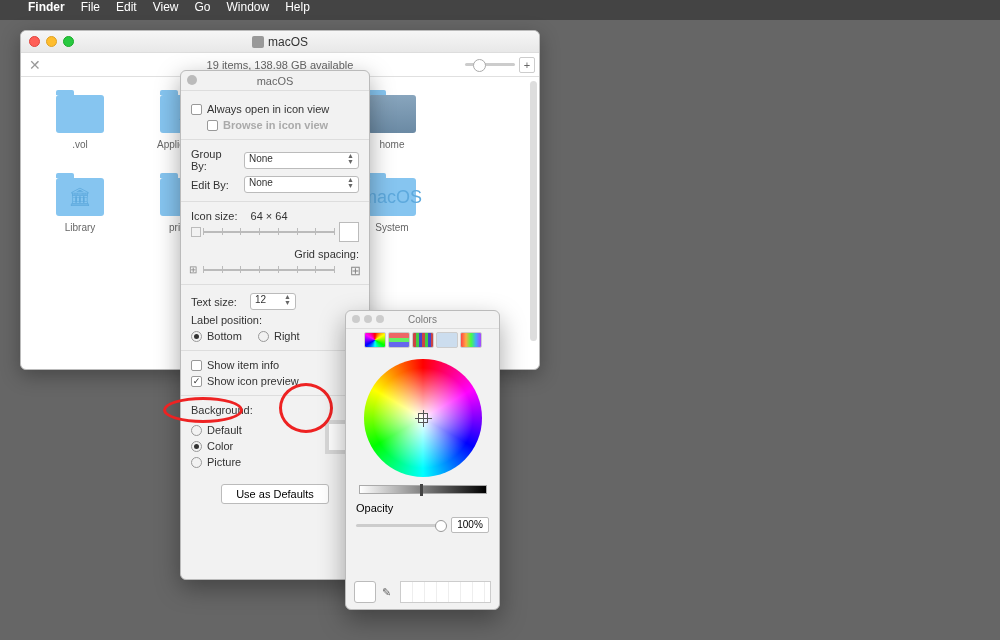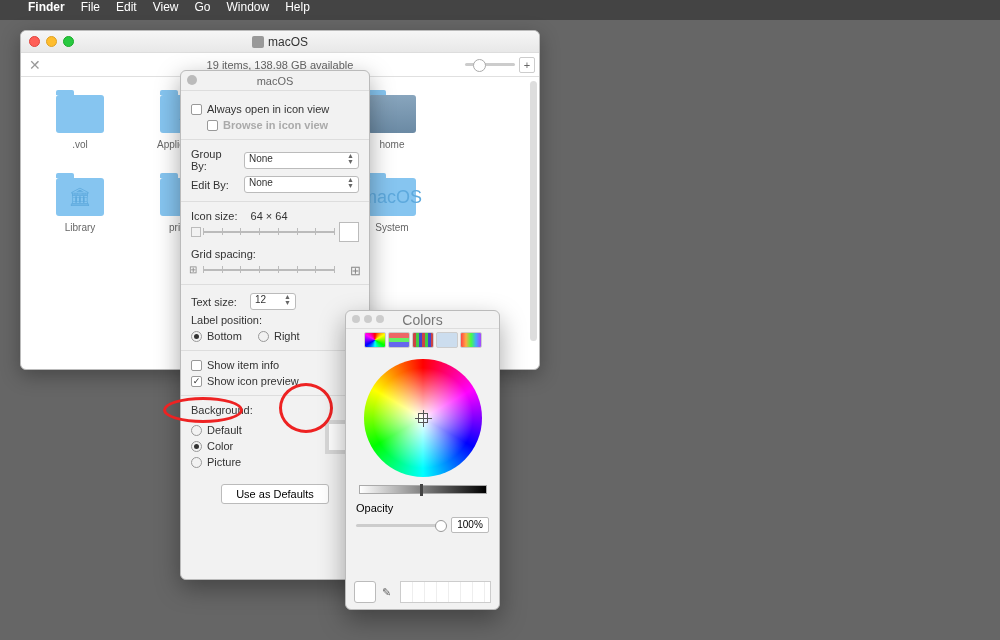--- a/index.html
+++ b/index.html
@@ -54,21 +54,21 @@
 .vo-slider .icon-lg { position:absolute; right:0; top:-4px; width:20px; height:20px; border:1px solid #bbb; background:#fff; }
 .vo-slider .grid-sm { position:absolute; left:-2px; top:0; font-size:10px; color:#888; }
 .vo-slider .grid-lg { position:absolute; right:-2px; top:-1px; font-size:13px; color:#888; }
 .vo-swatch { width: 34px; height: 34px; background:#fff; border: 4px solid #d8d8d8; margin-left: 32px; }
 .vo-defaults { display:block; margin: 12px auto 8px; padding: 3px 14px; font-size:11px; background:#fff; border:1px solid #bbb; border-radius:3px; }
 .disabled { color:#aaa;font-weight:bold; }
 .annot1 { position:absolute; border:3px solid #e22; border-radius:50%; pointer-events:none; }
 
 
 .colors { position: absolute; top: 310px; left: 345px; width: 155px; height: 300px; background: #f2f2f2; border:1px solid #bbb; border-radius:6px; box-shadow: 0 10px 26px rgba(0,0,0,.35); font-size:11px; }
-.colors .c-title { height:18px; text-align:center; line-height:18px; font-size:14px; color:#777; border-bottom:1px solid #ddd; position:relative; }
+.colors .c-title { height:18px; text-align:center; line-height:18px; font-size:10px; color:#777; border-bottom:1px solid #ddd; position:relative; }
 .colors .c-title .tl { position:absolute; left:6px; top:4px; display:flex; gap:4px; }
 .colors .c-title .tl span { width:8px; height:8px; border-radius:50%; background:#ccc; }
 .c-tabs { height:22px; display:flex; align-items:center; justify-content:center; gap:2px; padding:3px; }
 .c-tab { width:22px; height:16px; border:1px solid #ccc; border-radius:2px; background:#fff; }
 .c-tab.wheel { background: conic-gradient(red,yellow,lime,cyan,blue,magenta,red); }
 .c-tab.sliders { background: linear-gradient(#e66,#e66 33%,#6e6 33%,#6e6 66%,#66e 66%); }
 .c-tab.palette { background: repeating-linear-gradient(90deg,#c44 0 3px,#4c4 3px 6px,#44c 6px 9px); }
 .c-tab.img { background:#cde; }
 .c-tab.crayons { background: linear-gradient(90deg,#f44,#fa4,#4f4,#4af,#a4f); }
 .wheel-big { width:118px; height:118px; margin: 8px auto; border-radius:50%; background: radial-gradient(circle at center, #fff 0%, rgba(255,255,255,0) 60%), conic-gradient(red,magenta,blue,cyan,lime,yellow,red); position:relative; }
@@ -209,21 +209,21 @@
           <span></span>
           <span></span>
           <span></span>
           <span></span>
           <span></span>
           <span></span>
           <span></span>
         </span>
         <span class="icon-lg"></span>
       </div>
-    <div class="vo-row" style="margin-top:10px;">
+    <div class="vo-row" style="margin-top:10px;justify-content:flex-end;">
         <span>Grid spacing:</span>
       </div>
     <div class="vo-slider">
         <span class="grid-sm">⊞</span>
         <span class="track"></span>
         <span class="ticks">
           <span></span>
           <span></span>
           <span></span>
           <span></span>

